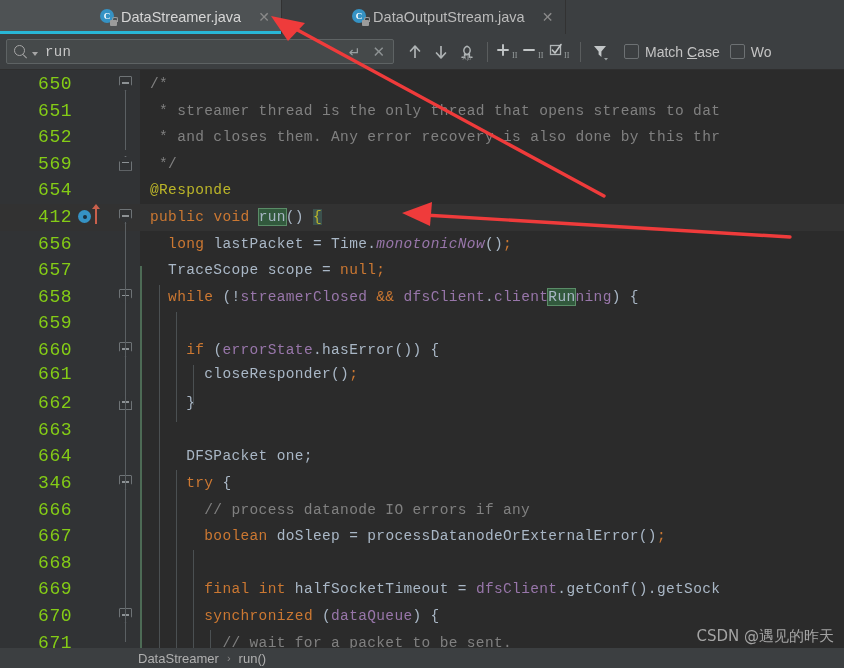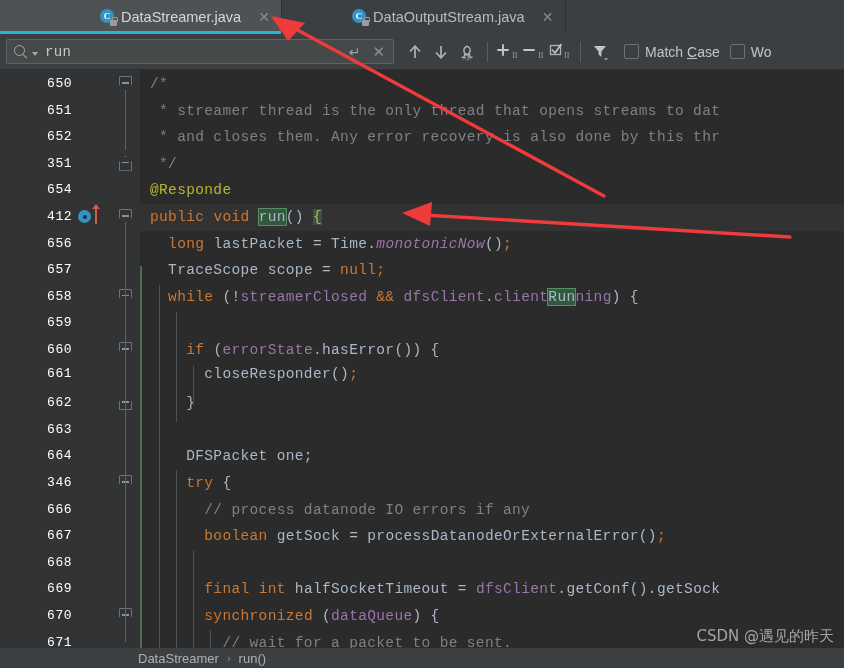--- a/index.html
+++ b/index.html
@@ -244,23 +244,23 @@
     height: 26.6px;
     box-sizing: border-box;
   }
   .line.cur { background: #323232; }
   .ln {
     position: absolute;
     left: 0; top: 0;
     width: 72px;
     text-align: right;
     font-family: "Liberation Mono", monospace;
-    font-size: 13px;
+    font-size: 18px;
     line-height: 26.6px;
-    color: #ffffff;
+    color: #84cc16;
     letter-spacing: 0.5px;
   }
   .code {
     position: absolute;
     left: 150px; top: 0;
     white-space: pre;
     font-family: "Liberation Mono", monospace;
     font-size: 14.5px;
     line-height: 26.6px;
     letter-spacing: 0.35px;
@@ -495,21 +495,21 @@
         </div>
         <div class="line" style="top: 27.6px;">
           <div class="ln">651</div>
           <div class="code"><span class="c-cmt"> * streamer thread is the only thread that opens streams to dat</span></div>
         </div>
         <div class="line" style="top: 54.2px;">
           <div class="ln">652</div>
           <div class="code"><span class="c-cmt"> * and closes them. Any error recovery is also done by this thr</span></div>
         </div>
         <div class="line" style="top: 80.8px;">
-          <div class="ln">351</div>
+          <div class="ln">569</div>
           <div class="code"><span class="c-cmt"> */</span></div>
         </div>
         <div class="line" style="top: 107.4px;">
           <div class="ln">654</div>
           <div class="code"><span class="c-anno">@Responde</span></div>
         </div>
         <div class="line cur" style="top: 134px;">
           <div class="ln">412</div>
           <div class="code"><span class="c-kw">public</span><span class="c-txt"> </span><span class="c-kw">void</span><span class="c-txt"> </span><span class="hl-find">run</span><span class="c-txt">() </span><span class="hl-brace">{</span></div>
           <div class="run-marker" style="top: 3px;">
@@ -555,21 +555,21 @@
         <div class="line" style="top: 400px;">
           <div class="ln">346</div>
           <div class="code"><span class="c-txt">    </span><span class="c-kw">try</span><span class="c-txt"> {</span></div>
         </div>
         <div class="line" style="top: 426.6px;">
           <div class="ln">666</div>
           <div class="code"><span class="c-cmt">      // process datanode IO errors if any</span></div>
         </div>
         <div class="line" style="top: 453.2px;">
           <div class="ln">667</div>
-          <div class="code"><span class="c-txt">      </span><span class="c-kw">boolean</span><span class="c-txt"> </span><span class="c-local">getSock</span><span class="c-txt"> = processDatanodeOrExternalError()</span><span class="c-semi">;</span></div>
+          <div class="code"><span class="c-txt">      </span><span class="c-kw">boolean</span><span class="c-txt"> </span><span class="c-local">doSleep</span><span class="c-txt"> = processDatanodeOrExternalError()</span><span class="c-semi">;</span></div>
         </div>
         <div class="line" style="top: 479.8px;">
           <div class="ln">668</div>
           <div class="code"></div>
         </div>
         <div class="line" style="top: 506.4px;">
           <div class="ln">669</div>
           <div class="code"><span class="c-txt">      </span><span class="c-kw">final</span><span class="c-txt"> </span><span class="c-kw">int</span><span class="c-txt"> halfSocketTimeout = </span><span class="c-fld">dfsClient</span><span class="c-txt">.getConf().getSock</span></div>
         </div>
         <div class="line" style="top: 533px;">

